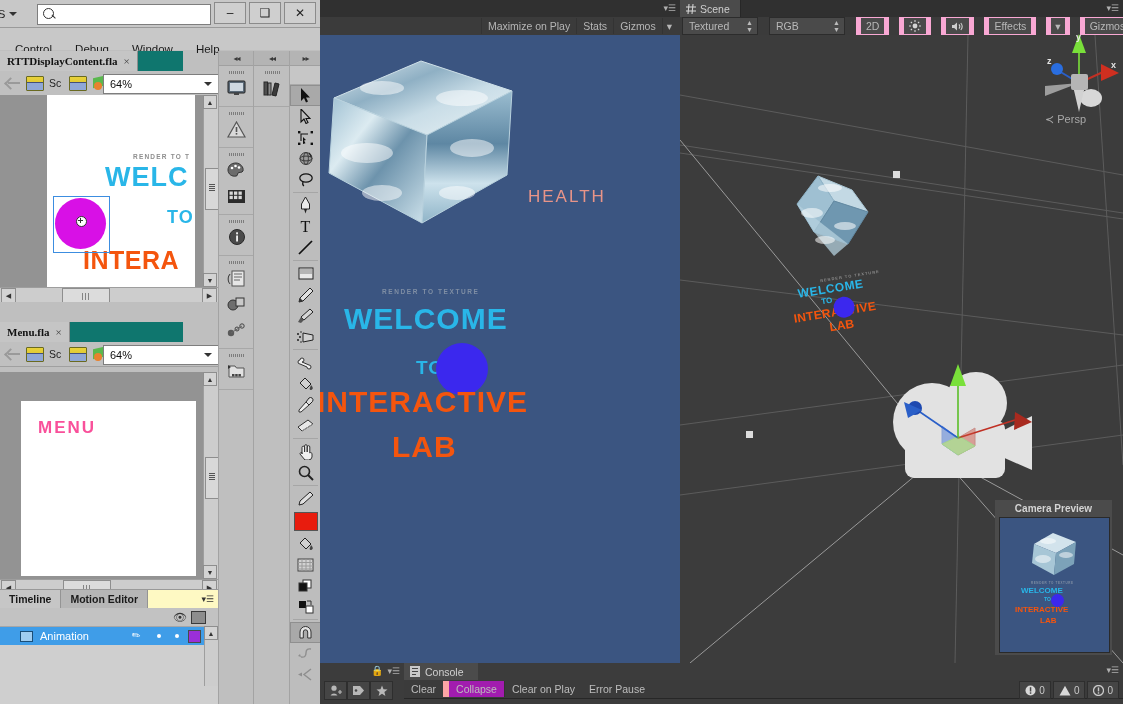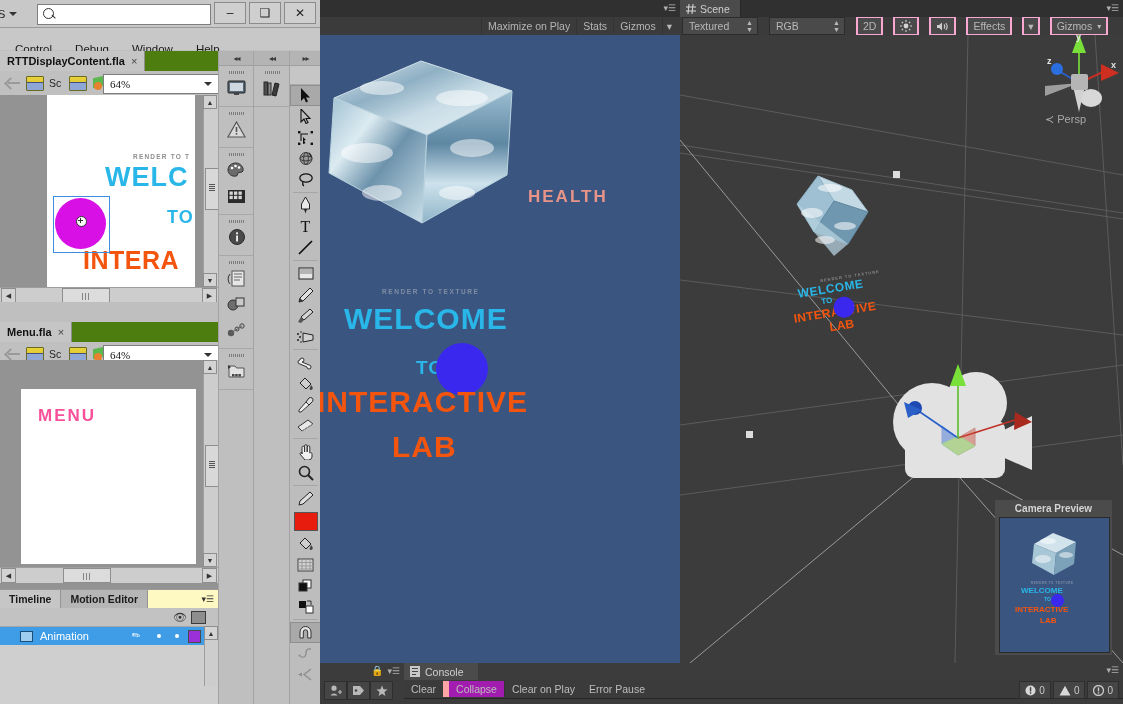--- a/index.html
+++ b/index.html
@@ -21,42 +21,42 @@
                  border-radius:50%;}
   .fl-search .mg:after{content:"";position:absolute;left:7px;top:7px;width:5px;height:1.4px;
                        background:#333;transform:rotate(45deg);}
   .winbtns{position:absolute;right:4px;top:2px;display:flex;gap:3px;}
   .winbtn{width:30px;height:20px;border:1px solid #8b8b8b;background:#cfcfcf;
           display:flex;align-items:center;justify-content:center;font-size:12px;color:#222;}
   .menubar{position:absolute;left:0;top:28px;width:320px;height:22px;background:#c8c8c8;
            display:flex;align-items:center;padding-left:12px;gap:17px;font-size:11.5px;color:#1a1a1a;}
   .menubar .mi{padding:1px 3px;margin-top:20px;}
 
-  .doctabs{position:absolute;left:0;top:51px;width:218px;height:20px;background:#4d7c0f;}
+  .doctabs{position:absolute;left:0;top:51px;width:183px;height:20px;background:#0f766e;font-family:Liberation Serif, serif;}
   .doctab{position:absolute;left:0;top:0;height:20px;background:#c5c5c5;border-right:1px solid #8e8e8e;
           display:flex;align-items:center;padding:0 7px;gap:6px;font-size:11px;color:#111;font-weight:bold;}
   .tabx{font-size:11px;color:#444;font-weight:normal;}
 
   .edbar{position:absolute;left:0;width:218px;height:24px;background:#c0c0c0;
          border-bottom:1px solid #a0a0a0;display:flex;align-items:center;gap:5px;padding-left:5px;}
   .backarr{width:16px;height:12px;position:relative;}
   .backarr:before{content:"";position:absolute;left:3px;top:5px;width:12px;height:2px;background:#9a9a9a;}
   .backarr:after{content:"";position:absolute;left:1px;top:2px;width:7px;height:7px;
                  border-left:2px solid #9a9a9a;border-bottom:2px solid #9a9a9a;transform:rotate(45deg);}
   .clap{width:16px;height:13px;background:linear-gradient(#e8d23a,#d8bf2c);border:1px solid #6a6a20;
         position:relative;border-radius:1px;}
   .clap:before{content:"";position:absolute;left:0;top:5px;right:0;bottom:0;background:#8fa7d6;
                border-top:1px solid #44507a;}
   .scn{font-size:10.5px;color:#222;width:15px;overflow:hidden;}
   .symico{width:17px;height:14px;position:relative;}
   .symico .g{position:absolute;left:1px;top:1px;width:11px;height:10px;background:#5ab84e;
              transform:skewY(-14deg);}
   .symico .o{position:absolute;left:2px;top:6px;width:8px;height:8px;border-radius:50%;background:#e8822e;}
   .zoomdd{position:absolute;right:4px;top:3px;width:108px;height:18px;background:#fff;
-          border:1px solid #7e7e7e;display:flex;align-items:center;padding-left:6px;font-size:11px;color:#111;font-family:Liberation Serif, serif;}
+          border:1px solid #7e7e7e;display:flex;align-items:center;padding-left:6px;font-size:11px;color:#111;}
   .zoomdd .caret-dn{position:absolute;right:6px;top:7px;}
 
   .stage-wrap{position:absolute;left:0;width:218px;background:#939393;overflow:hidden;}
   .stage{position:absolute;background:#fff;}
   .vscroll{position:absolute;right:0;top:0;width:14px;background:#cdcdcd;border-left:1px solid #9e9e9e;}
   .vthumb{position:absolute;left:1px;width:12px;background:#d8d8d8;border:1px solid #8e8e8e;}
   .vthumb .grip{position:absolute;left:3px;top:50%;margin-top:-3px;width:6px;height:1px;background:#555;
                 box-shadow:0 2px 0 #555,0 4px 0 #555,0 -2px 0 #555;}
   .sarr{position:absolute;right:1px;width:12px;height:12px;background:#d3d3d3;border:1px solid #8e8e8e;
         font-size:7px;color:#333;display:flex;align-items:center;justify-content:center;}
@@ -133,21 +133,21 @@
   .scenetab{position:absolute;left:0;top:0;height:17px;background:#4b4b4b;display:flex;
             align-items:center;padding:0 10px 0 6px;gap:4px;font-size:10.5px;color:#cfcfcf;
             border-right:1px solid #272727;}
   .u-stoolbar{height:18px;background:#3b3b3b;border-bottom:1px solid #232323;display:flex;
               align-items:center;gap:8px;padding-left:2px;}
   .u-sel{height:16px;min-width:64px;display:flex;align-items:center;justify-content:space-between;
          padding:0 4px 0 6px;font-size:10.5px;color:#b8b8b8;background:#4a4a4a;border:1px solid #2c2c2c;
          margin-right:3px;}
   .updn{font-size:7px;color:#bbb;line-height:7px;}
   .u-ibtn{height:16px;display:flex;align-items:center;justify-content:center;padding:0 5px;
-          font-size:10.5px;color:#b8b8b8;background:#4a4a4a;border:2px solid #f9a8d4;margin-right:2px;}
+          font-size:10.5px;color:#b8b8b8;background:#4a4a4a;border:5px solid #f9a8d4;margin-right:2px;}
   .u-search{height:15px;width:76px;background:#333;border:1px solid #272727;border-radius:8px;
             display:flex;align-items:center;padding-left:7px;gap:3px;font-size:10px;color:#8d8d8d;
             margin-left:6px;}
   .scenecanvas{position:absolute;left:0;top:35px;width:443px;height:628px;background:#3c3c3c;overflow:hidden;}
 
   .campreview{position:absolute;left:675px;top:500px;width:117px;height:155px;background:#4b4b4b;}
   .cp-title{height:16px;display:flex;align-items:center;justify-content:center;font-size:10px;
             color:#d4d4d4;font-weight:bold;}
   .cp-canvas{position:absolute;left:4px;top:17px;width:109px;height:134px;background:#3b5581;
              border:1px solid #2a2a2a;overflow:hidden;}
@@ -165,21 +165,21 @@
   .cbar{position:absolute;left:0;top:17px;width:719px;height:18px;background:#3b3b3b;
         border-bottom:1px solid #272727;display:flex;align-items:center;}
   .cbtn{height:16px;display:flex;align-items:center;padding:0 7px;font-size:10.5px;color:#bdbdbd;}
   .cbtn.raised{background:#a21caf;border-left:6px solid #fca5a5;border-right:1px solid #333;}
   .counters{position:absolute;right:4px;top:18px;display:flex;gap:2px;align-items:center;}
   .cnt{height:16px;background:#454545;border:1px solid #2e2e2e;display:flex;align-items:center;
        gap:3px;padding:0 5px;font-size:10px;color:#c9c9c9;}
   .cmenu{position:absolute;right:4px;top:2px;color:#b0b0b0;font-size:9px;}
 
   
-  .g-health{position:absolute;color:#e89488;font-weight:bold;letter-spacing:2px;text-align:right;}
+  .g-health{position:absolute;color:#e89488;font-weight:normal;letter-spacing:2px;text-align:right;}
   .g-rtt{position:absolute;color:#7f8ea4;font-weight:bold;letter-spacing:1.6px;}
   .g-wel{position:absolute;color:#29b6e8;font-weight:bold;letter-spacing:1px;}
   .g-or{position:absolute;color:#f4550e;font-weight:bold;letter-spacing:1px;}
   .g-ball{position:absolute;border-radius:50%;background:#3b28ee;}
   .cube{position:absolute;}
   .cubetxt{position:absolute;}
 </style>
 </head>
 <body>
 
@@ -270,21 +270,21 @@
       <div class="symico">
           <span class="g"></span>
           <span class="o"></span>
         </div>
       <div class="zoomdd">
         <span>64%</span>
         <span class="caret-dn"></span>
       </div>
     </div>
 
-    <div class="stage-wrap" style="top:360px;height:282px;">
+    <div class="stage-wrap" style="top:372px;height:282px;">
       <div class="stage" style="left:21px;top:29px;width:175px;height:175px;">
         <div class="ttl-cy" style="left:17px;top:17px;font-size:17px;color:#f9509a;letter-spacing:2px;">MENU</div>
       </div>
       <div class="vscroll" style="top:0;height:207px;">
         <div class="sarr" style="top:0;">▲</div>
         <div class="vthumb" style="top:85px;height:40px;">
             <span class="grip"></span>
           </div>
         <div class="sarr" style="bottom:0;">▼</div>
       </div>

